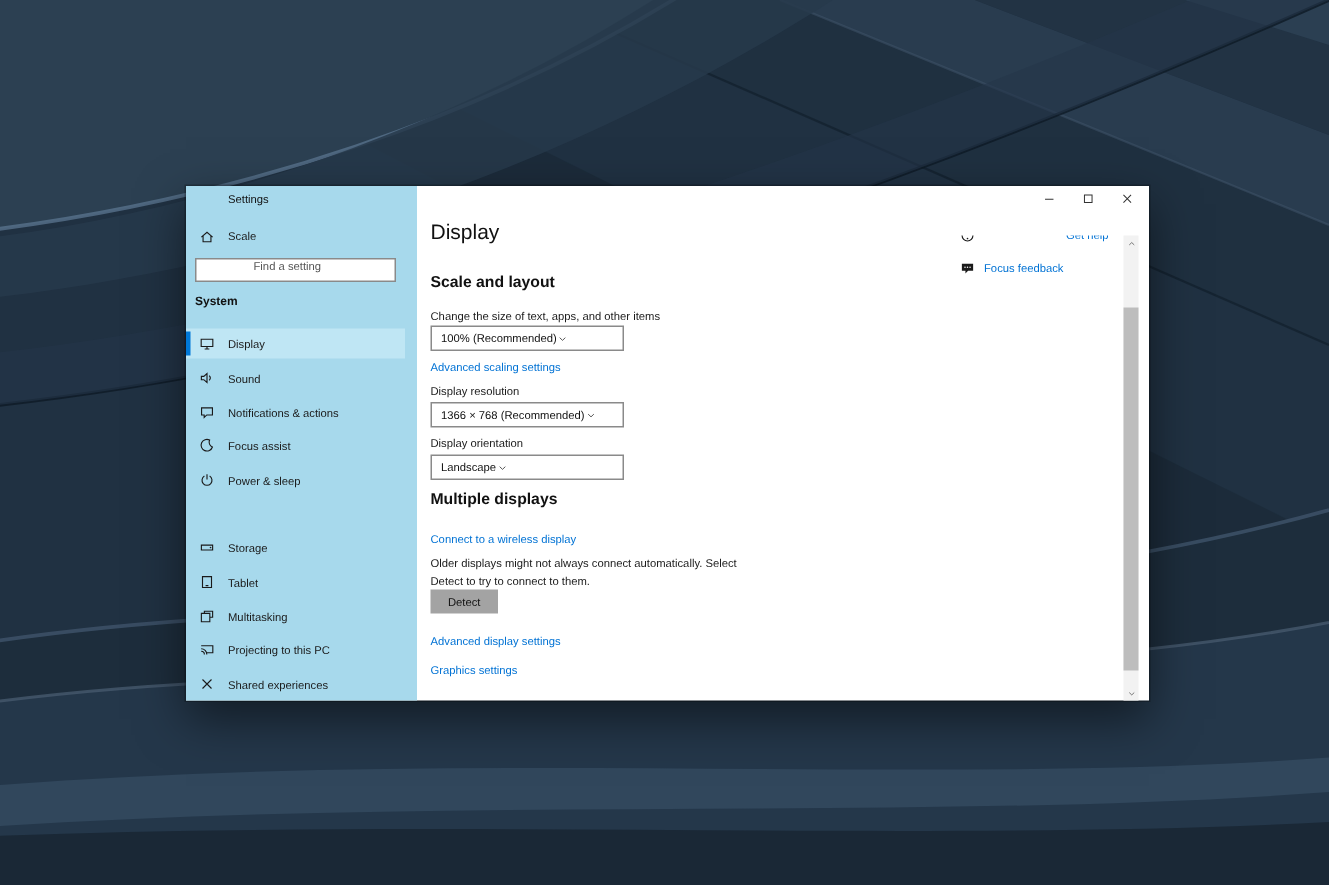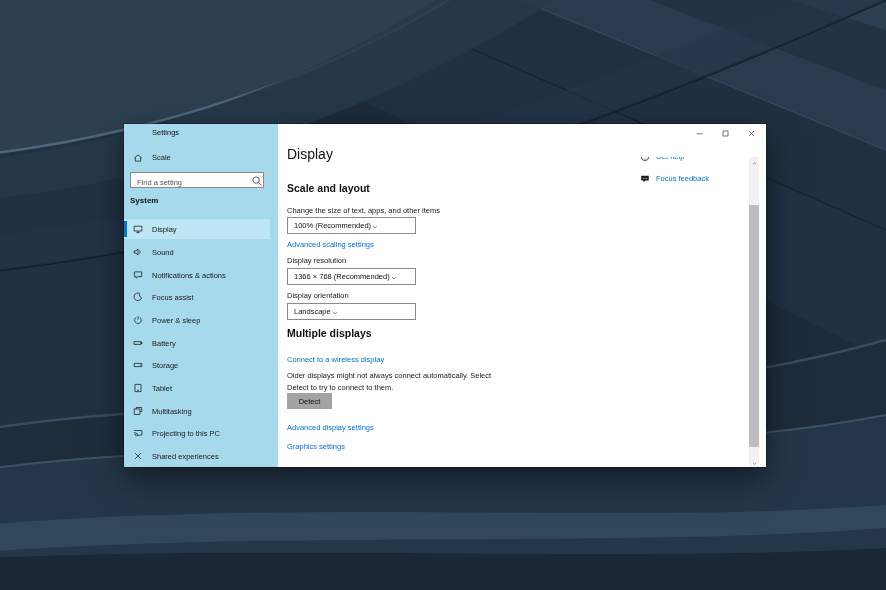--- a/index.html
+++ b/index.html
@@ -15,21 +15,21 @@
             background:#ffffff; box-shadow:0 12px 30px rgba(0,0,0,.5), 0 0 0 1px rgba(0,0,0,.25); }
 
   
   .sidebar { position:absolute; left:0; top:0; width:154px; height:343px; background:#a7d9ec; }
   .titlebar-left { position:absolute; left:0; top:0; width:146px; height:20px; }
   .back-btn { position:absolute; left:6px; top:3px; width:16px; height:14px; display:flex; align-items:center; justify-content:center; }
   .titlebar-title { position:absolute; left:28px; top:4px; font-size:7.5px; color:#111; }
 
   .home-row { position:absolute; left:0; top:24px; width:146px; height:19px; display:flex; align-items:center; }
   .search-box { position:absolute; left:6px; top:48px; width:134px; height:16px; background:#fff;
-                border:1px solid #8a8a8a; display:flex; align-items:flex-end; }
+                border:1px solid #8a8a8a; display:flex; align-items:flex-start;padding-left:32px; }
   .search-box input { flex:1; border:none; outline:none; font-size:7.5px; color:#333;
                       padding-left:6px; font-family:"Liberation Sans", sans-serif; background:transparent; width:100px;}
   .search-box input::placeholder { color:#555; }
   .search-icn { width:12px; display:flex; align-items:center; }
 
   .section-label { position:absolute; left:6px; top:72px; font-size:8px; font-weight:bold; color:#111; }
 
   .nav-item { position:absolute; left:0; width:146px; height:20px; display:flex; align-items:center; cursor:default; }
   .nav-item.selected { background:#bfe6f4; }
   .accent-pill { position:absolute; left:0; top:2px; width:3px; height:16px; background:#0078d7; }
@@ -55,21 +55,21 @@
   .detect-btn { position:absolute; left:163px; top:269px; width:45px; height:16px; background:#a3a3a3;
                 border:none; font-size:7.5px; color:#111; font-family:"Liberation Sans", sans-serif; cursor:pointer; }
 
   
   .help-col { position:absolute; left:515px; top:33px; width:100px; }
   .help-row { display:flex; align-items:center; margin-bottom:5px; }
   .help-row .hico { width:11px; height:11px; margin-right:6px; display:flex; align-items:center; justify-content:center; }
   .hico svg { width:10px; height:10px; }
   .help-row .help-label { font-size:7.5px; color:#0072d4; cursor:pointer; white-space:nowrap; }
   .clip-row { height:9px; overflow:hidden; }
-  .clip-row .inner { margin-top:-6px; }
+  .clip-row .inner { margin-top:-6px;justify-content:space-between; }
 
   
   .scrollbar { position:absolute; left:625px; top:33px; width:10px; height:310px; background:#f2f2f2; }
   .sb-arrow { position:absolute; left:0; width:10px; height:10px; display:flex; align-items:center; justify-content:center; }
   .sb-arrow svg { width:7px; height:7px; }
   .sb-thumb { position:absolute; left:0; top:48px; width:10px; height:242px; background:#bdbdbd; }
 </style>
 </head>
 <body>
 
@@ -168,28 +168,20 @@
         </span>
       <span class="nav-label">Focus assist</span>
     </div>
     <div class="nav-item" style="top:186px">
       <span class="nico">
           <svg viewBox="0 0 16 16" fill="none" stroke="#1a1a1a" stroke-width="1.2">
             <path d="M8 1.8v5.7M5.2 3.8a5.3 5.3 0 1 0 5.6 0"></path>
           </svg>
         </span>
       <span class="nav-label">Power &amp; sleep</span>
-    </div>
-    <div class="nav-item" style="top:209px">
-      <span class="nico">
-          <svg viewBox="0 0 16 16" fill="none" stroke="#1a1a1a" stroke-width="1.2">
-            <path d="M1.5 5.8h11.1v4.4H1.5zM12.6 7h1.8v2h-1.8"></path>
-          </svg>
-        </span>
-      <span class="nav-label">Battery</span>
     </div>
     <div class="nav-item" style="top:231px">
       <span class="nico">
           <svg viewBox="0 0 16 16" fill="none" stroke="#1a1a1a" stroke-width="1.2">
             <path d="M2 5.4h12v5.2H2z"></path>
             <circle cx="11.8" cy="8" r="0.9" fill="#1a1a1a" stroke="none"></circle>
           </svg>
         </span>
       <span class="nav-label">Storage</span>
     </div>

